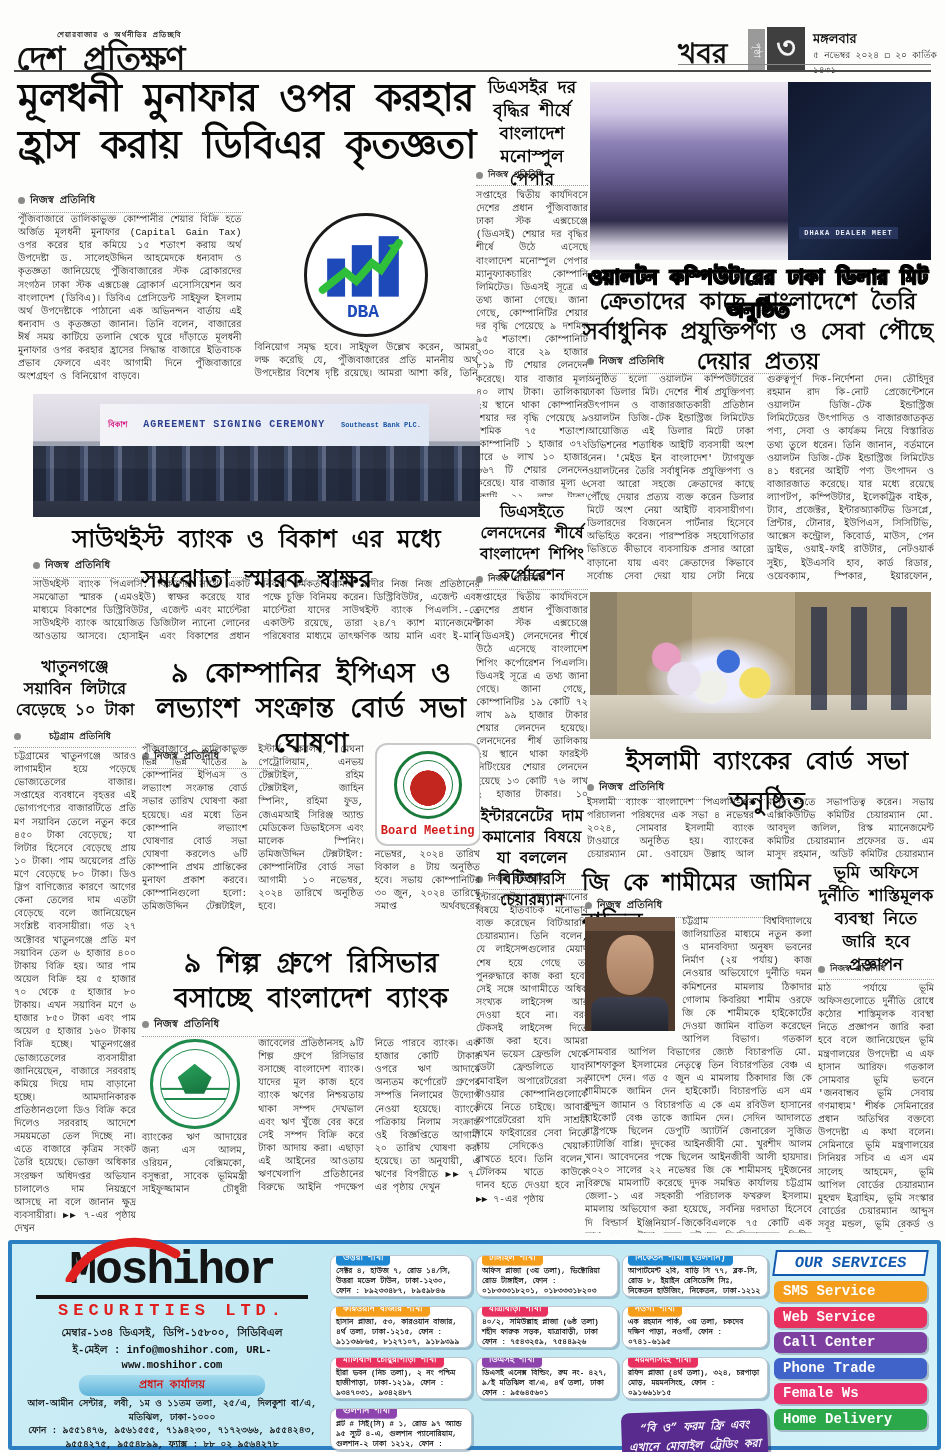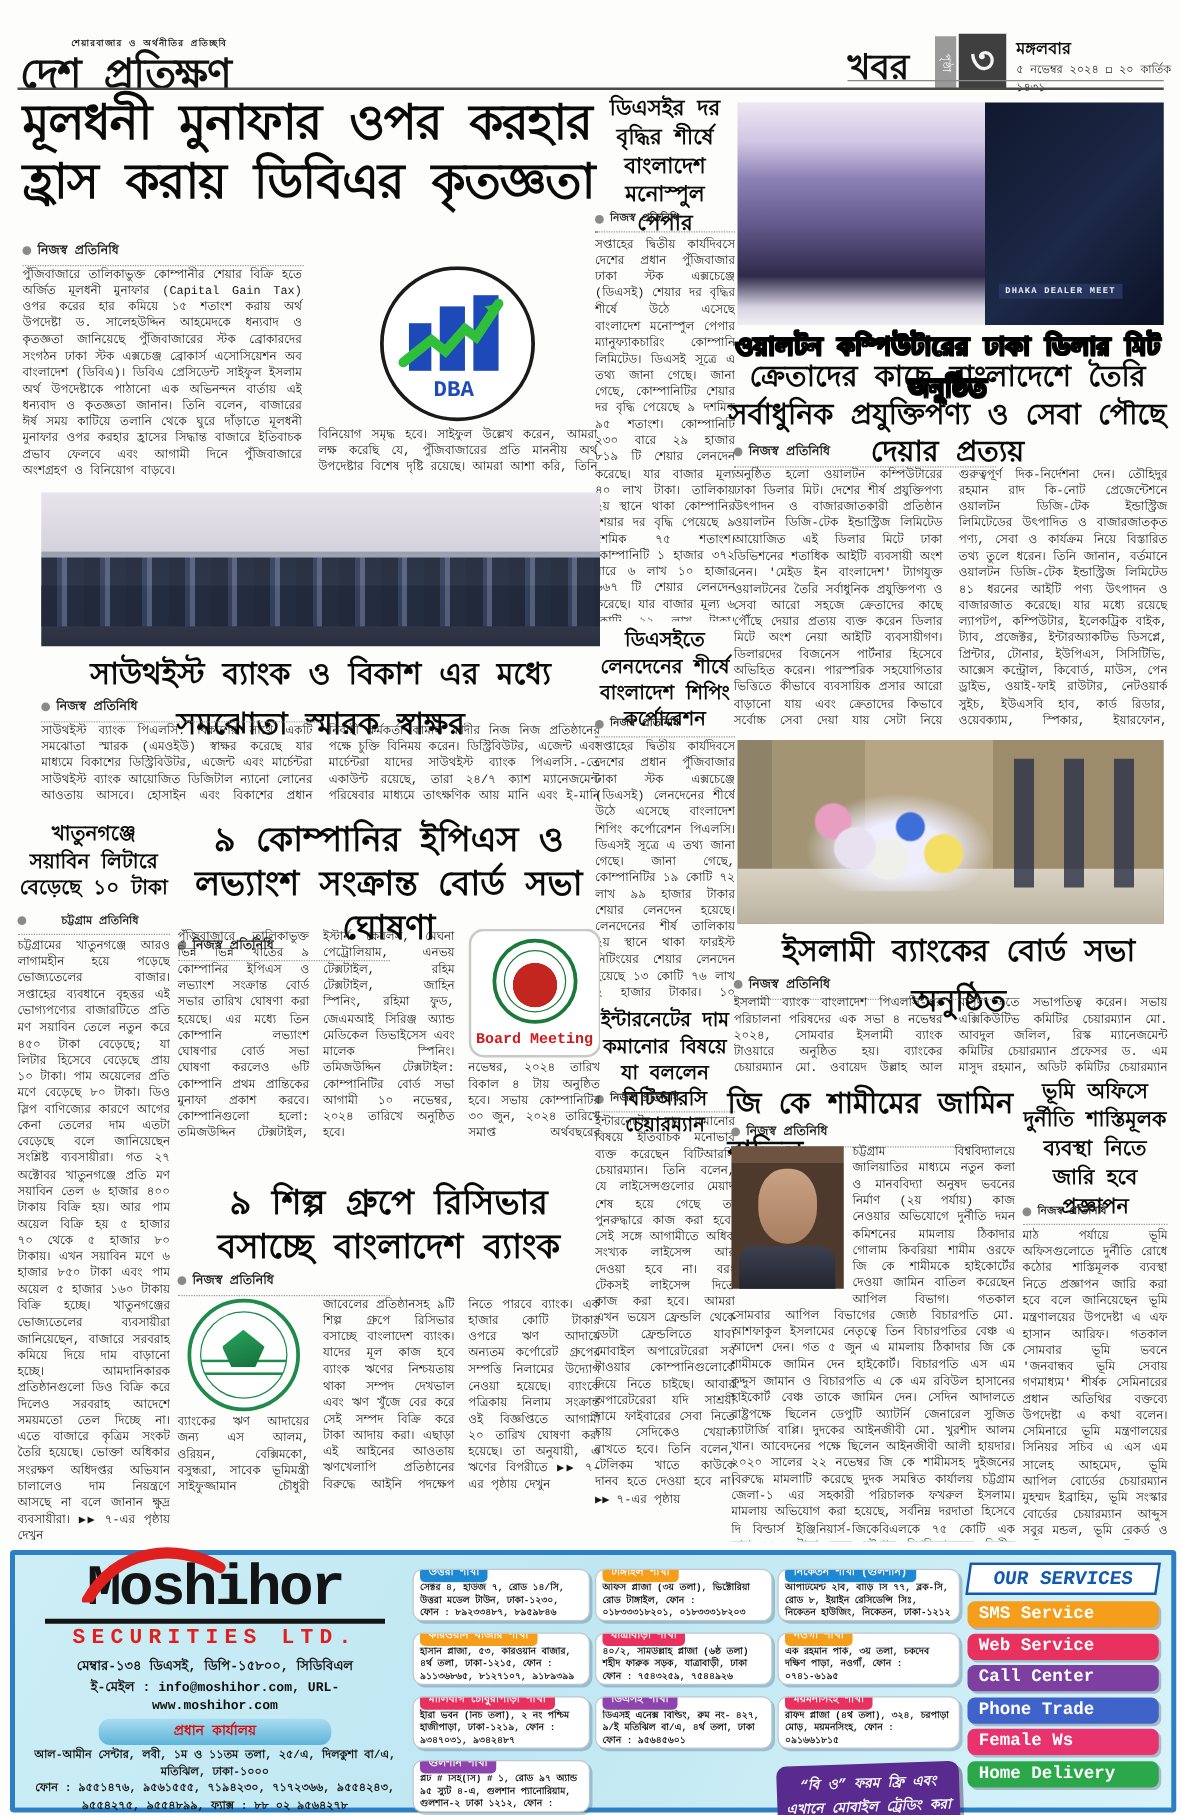--- a/index.html
+++ b/index.html
@@ -171,20 +171,25 @@
 
   <div class="abs hl center" id="walton-hl">ক্রেতাদের কাছে বাংলাদেশে তৈরি সর্বাধুনিক প্রযুক্তিপণ্য ও সেবা পৌছে দেয়ার প্রত্যয়</div>
   <div class="abs center" id="walton-kick">ওয়ালটন কম্পিউটারের ঢাকা ডিলার মিট অনুষ্ঠিত</div>
   <div class="abs byline" id="walton-by">
       <span class="dot"></span>
       <span>নিজস্ব প্রতিনিধি</span>
     </div>
   <div class="abs body-txt cols2" id="walton-body">অনুষ্ঠিত হলো ওয়ালটন কম্পিউটারের ঢাকা ডিলার মিট। দেশের শীর্ষ প্রযুক্তিপণ্য উৎপাদন ও বাজারজাতকারী প্রতিষ্ঠান ওয়ালটন ডিজি-টেক ইন্ডাস্ট্রিজ লিমিটেড আয়োজিত এই ডিলার মিটে ঢাকা ডিভিশনের শতাধিক আইটি ব্যবসায়ী অংশ নেন। 'মেইড ইন বাংলাদেশ' ট্যাগযুক্ত ওয়ালটনের তৈরি সর্বাধুনিক প্রযুক্তিপণ্য ও সেবা আরো সহজে ক্রেতাদের কাছে পৌঁছে দেয়ার প্রত্যয় ব্যক্ত করেন ডিলার মিটে অংশ নেয়া আইটি ব্যবসায়ীগণ। ডিলারদের বিজনেস পার্টনার হিসেবে অভিহিত করেন। পারস্পরিক সহযোগিতার ভিত্তিতে কীভাবে ব্যবসায়িক প্রসার আরো বাড়ানো যায় এবং ক্রেতাদের কিভাবে সর্বোচ্চ সেবা দেয়া যায় সেটা নিয়ে গুরুত্বপূর্ণ দিক-নির্দেশনা দেন। তৌহিদুর রহমান রাদ কি-নোট প্রেজেন্টেশনে ওয়ালটন ডিজি-টেক ইন্ডাস্ট্রিজ লিমিটেডের উৎপাদিত ও বাজারজাতকৃত পণ্য, সেবা ও কার্যক্রম নিয়ে বিস্তারিত তথ্য তুলে ধরেন। তিনি জানান, বর্তমানে ওয়ালটন ডিজি-টেক ইন্ডাস্ট্রিজ লিমিটেড ৪১ ধরনের আইটি পণ্য উৎপাদন ও বাজারজাত করেছে। যার মধ্যে রয়েছে ল্যাপটপ, কম্পিউটার, ইলেকট্রিক বাইক, ট্যাব, প্রজেক্টর, ইন্টারঅ্যাকটিভ ডিসপ্লে, প্রিন্টার, টোনার, ইউপিএস, সিসিটিভি, আক্সেস কন্ট্রোল, কিবোর্ড, মাউস, পেন ড্রাইভ, ওয়াই-ফাই রাউটার, নেটওয়ার্ক সুইচ, ইউএসবি হাব, কার্ড রিডার, ওয়েবক্যাম, স্পিকার, ইয়ারফোন, হেডফোন, এসএসডি, এক্সটার্নাল এসএসডি, র‌্যাম, কুলার, পাওয়ার সাপ্লাই, পিসিবিএ, মেমোরি কার্ড, পাওয়ার ব্যাংক, স্মার্ট ওয়াচ, স্মার্ট ফিটনেস স্কেল, ডিজিটাল রাইটিং প্যাড, ইউএসবি, টাইপ সি ও এইচডিএমআই ক্যাবল, কনভার্টার ইত্যাদি। ▶▶ ৭-এর পৃষ্ঠায় দেখুন</div>
 
   <div class="abs" id="photo-se">
+    <div class="banner">
+      <span class="bk">বিকাশ</span>
+      <span class="ttl">AGREEMENT SIGNING CEREMONY</span>
+      <span class="sb">Southeast Bank PLC.</span>
+    </div>
     <div class="crowd"></div>
   </div>
   <div class="abs hl center" id="se-hl">সাউথইস্ট ব্যাংক ও বিকাশ এর মধ্যে সমঝোতা স্মারক স্বাক্ষর</div>
   <div class="abs byline" id="se-by">
       <span class="dot"></span>
       <span>নিজস্ব প্রতিনিধি</span>
     </div>
   <div class="abs body-txt cols2" id="se-body">সাউথইস্ট ব্যাংক পিএলসি. বিকাশের সাথে একটি সমঝোতা স্মারক (এমওইউ) স্বাক্ষর করেছে যার মাধ্যমে বিকাশের ডিস্ট্রিবিউটর, এজেন্ট এবং মার্চেন্টরা সাউথইস্ট ব্যাংক আয়োজিত ডিজিটাল ন্যানো লোনের আওতায় আসবে। হোসাইন এবং বিকাশের প্রধান নির্বাহী কর্মকর্তা কামাল কাদীর নিজ নিজ প্রতিষ্ঠানের পক্ষে চুক্তি বিনিময় করেন। ডিস্ট্রিবিউটর, এজেন্ট এবং মার্চেন্টরা যাদের সাউথইস্ট ব্যাংক পিএলসি.-তে একাউন্ট রয়েছে, তারা ২৪/৭ ক্যাশ ম্যানেজমেন্ট পরিষেবার মাধ্যমে তাৎক্ষণিক আয় মানি এবং ই-মানি স্থানান্তর করতে সক্ষম হবে। এ স্বাক্ষরত, বিকাশ দ্বারা পরিচালিত এই ডিজিটাল চ্যানেলের পাশাপাশি ব্যাংকের ডিজিটাল লোন সেবাও চালু হবে।</div>
 
   <div class="abs hl center" id="turn-hl">ডিএসইতে লেনদেনের শীর্ষে বাংলাদেশ শিপিং কর্পোরেশন</div>

